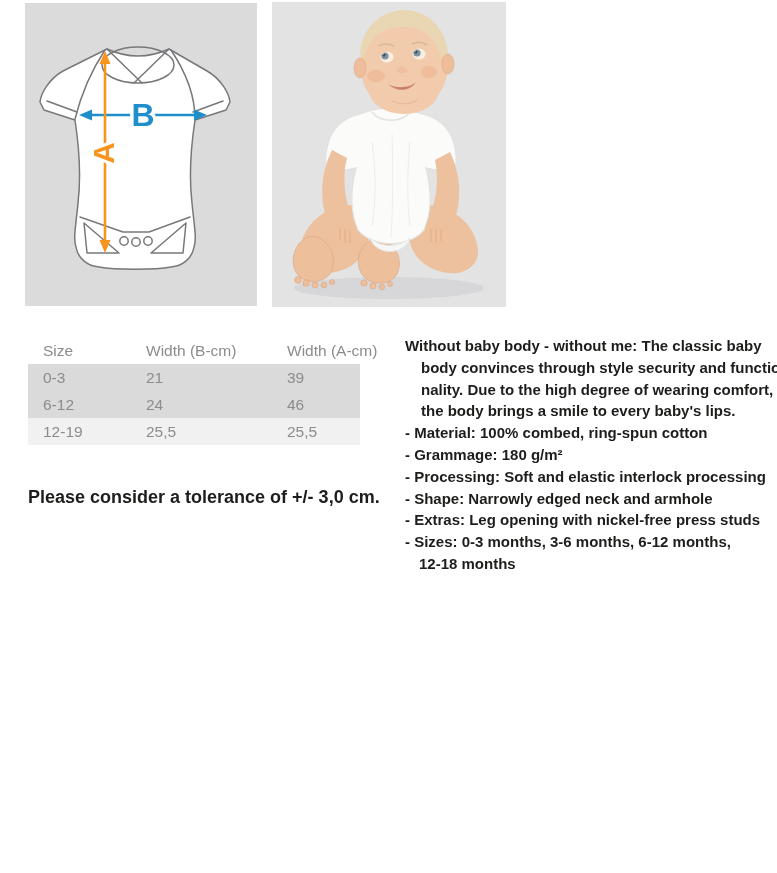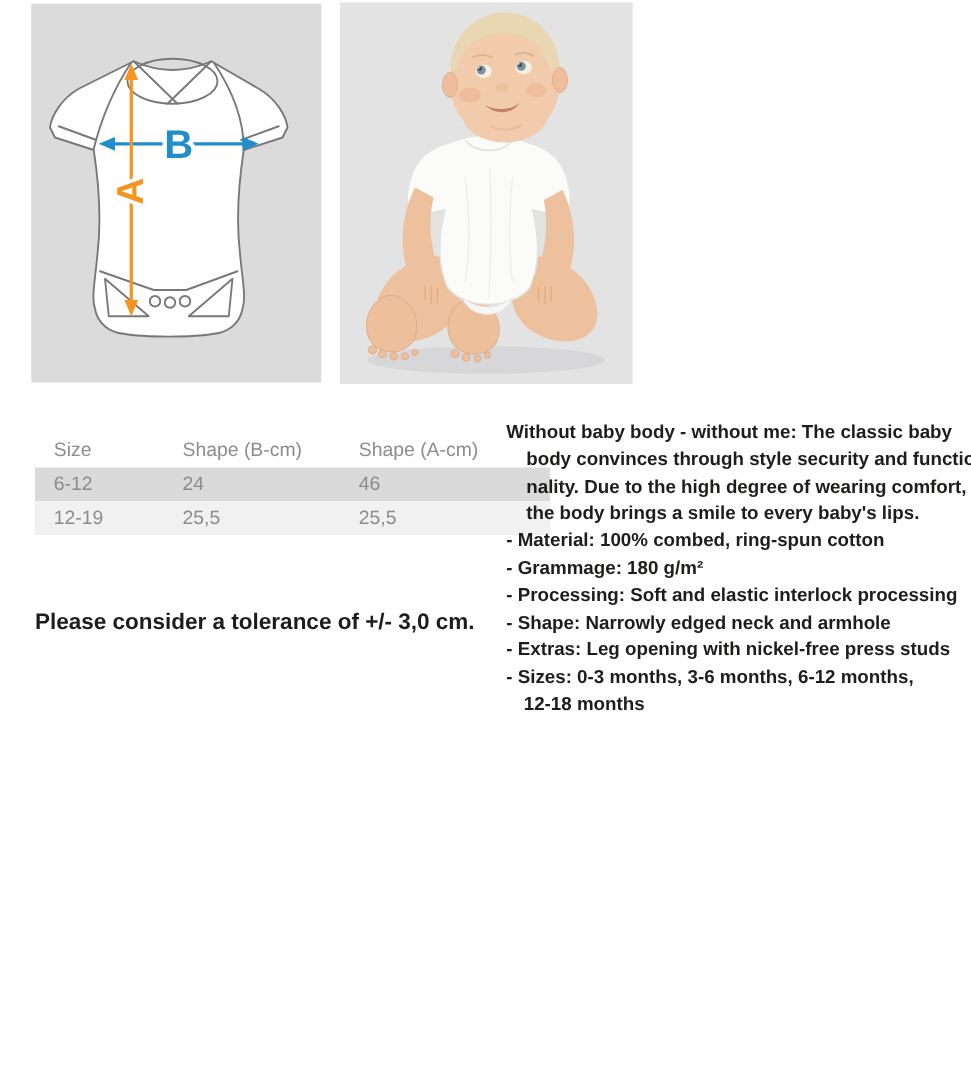--- a/index.html
+++ b/index.html
@@ -7,21 +7,21 @@
     width:777px;height:873px;background:#ffffff;position:relative;
     font-family:"Liberation Sans", sans-serif;overflow:hidden;
   }
   
   .panel{position:absolute;top:3px;height:303px;}
   .panel-left{left:25px;width:232px;background:#dbdbdc;}
   .panel-right{left:272px;width:234px;background:#e3e3e4;}
   .panel svg{display:block;}
 
   
-  .size-table{position:absolute;left:28px;top:347px;width:412px;
+  .size-table{position:absolute;left:28px;top:337px;width:332px;
     font-size:15.5px;color:#8c8c8e;}
   .t-row{position:relative;height:27px;line-height:27px;}
   .t-row.head{background:#ffffff;color:#8c8c8e;}
   .t-row.dark{background:#dadada;}
   .t-row.light{background:#f1f1f1;}
   .t-row span{position:absolute;top:0;white-space:nowrap;}
   .c1{left:15px;}
   .c2{left:118px;}
   .c3{left:259px;}
 
@@ -167,22 +167,27 @@
       <ellipse cx="157" cy="70" rx="8" ry="6" fill="#f0ad8a" opacity="0.45"></ellipse>
       <path d="M 116 82 C 124 90 138 90 144 80 C 138 86 124 87 116 82 Z" fill="#c67f6b"></path>
       <path d="M 120 99 Q 132 105 146 98" stroke="#e3b291" stroke-width="1.2" fill="none" opacity="0.7"></path>
     </g>
   </svg>
 </div>
 
 <div class="size-table">
   <div class="t-row head">
     <span class="c1">Size</span>
-    <span class="c2">Shape (B-cm)</span>
-    <span class="c3">Shape (A-cm)</span>
+    <span class="c2">Width (B-cm)</span>
+    <span class="c3">Width (A-cm)</span>
+  </div>
+  <div class="t-row dark">
+    <span class="c1">0-3</span>
+    <span class="c2">21</span>
+    <span class="c3">39</span>
   </div>
   <div class="t-row dark">
     <span class="c1">6-12</span>
     <span class="c2">24</span>
     <span class="c3">46</span>
   </div>
   <div class="t-row light">
     <span class="c1">12-19</span>
     <span class="c2">25,5</span>
     <span class="c3">25,5</span>

